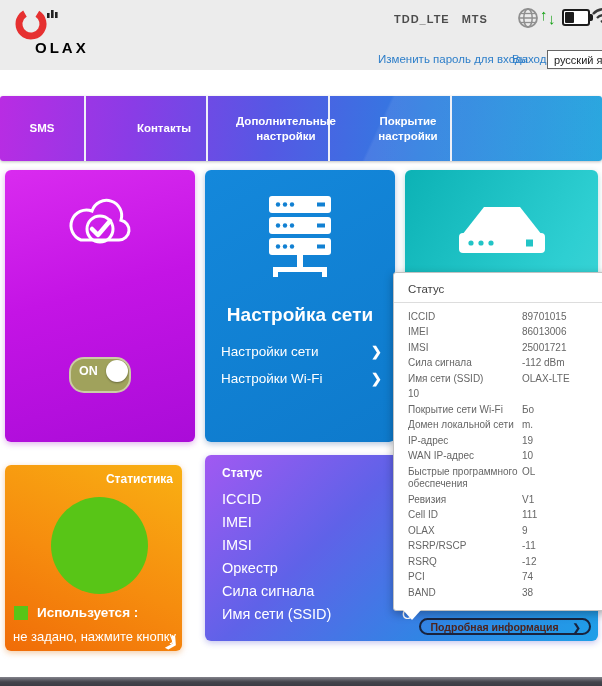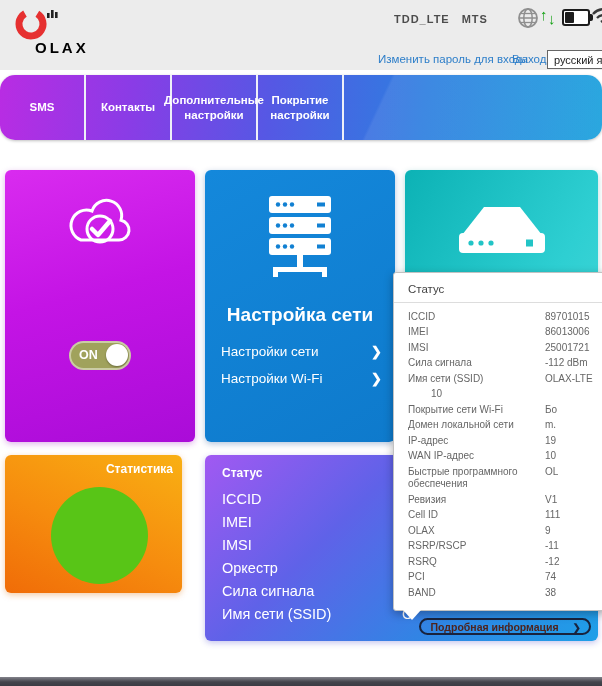--- a/index.html
+++ b/index.html
@@ -18,48 +18,48 @@
   .arrow-down{position:absolute;left:548px;top:10px;color:#17a317;font-size:15px;font-weight:bold;}
   .battery{position:absolute;left:562px;top:9px;width:24px;height:13px;border:2px solid #1c1c1c;border-radius:3px;background:#fff;}
   .battery-fill{position:absolute;left:1px;top:1px;bottom:1px;width:9px;background:#1c1c1c;border-radius:1px;}
   .battery-cap{position:absolute;right:-5px;top:3px;width:3px;height:7px;background:#1c1c1c;border-radius:0 2px 2px 0;}
   .wifi-svg{position:absolute;left:591px;top:5px;}
   .hlink{position:absolute;top:53px;font-size:11.5px;color:#2d7ec9;cursor:pointer;white-space:nowrap;}
   .link-pass{left:378px;}
   .link-out{left:512px;}
   .lang-select{position:absolute;left:547px;top:50px;width:88px;height:19px;font-size:11px;font-family:"Liberation Sans",sans-serif;border:1px solid #666;background:#fff;color:#222;padding:0 0 0 2px;}
   
-  .nav{position:absolute;left:0;top:75px;width:602px;height:65px;display:flex;border-radius:15px;
+  .nav{position:absolute;left:0;top:96px;width:602px;height:65px;display:flex;border-radius:3px;
     background:linear-gradient(115deg, rgba(255,255,255,0) 62%, rgba(255,255,255,.08) 62.5%),
                linear-gradient(97deg,#b92ce3 0%,#8a3ce6 22%,#5558e4 45%,#2e7ee0 70%,#18a0dc 100%);
-    box-shadow:0 1px 3px rgba(0,0,0,.25);}
+    box-shadow:0 1px 3px rgba(0,0,0,.25);gap:36px;}
   .tab{width:86px;flex:none;border-right:2px solid #eef0f8;display:flex;align-items:center;justify-content:center;
     text-align:center;color:#fff;font-size:11.5px;font-weight:bold;padding:0 7px;box-sizing:border-box;line-height:15px;cursor:pointer;}
   
   .card{position:absolute;border-radius:6px;}
   .card-conn{left:5px;top:170px;width:190px;height:272px;
     background:linear-gradient(165deg,#d92bef 0%,#c414e5 45%,#aa0cd8 100%);box-shadow:0 2px 6px rgba(150,0,190,.3);}
   .card-icon{position:absolute;left:50%;transform:translateX(-50%);}
   .conn-icon{top:26px;}
   .card-title{position:absolute;left:0;right:0;text-align:center;color:#fff;font-weight:bold;font-size:19px;}
   .conn-title{top:134px;}
-  .toggle{position:absolute;left:50%;transform:translateX(-50%);top:171px;width:62px;height:29px;border-radius:15px;
+  .toggle{position:absolute;left:50%;transform:translateX(-50%);top:187px;width:62px;height:36px;border-radius:15px;
     background:#a0a25c;border:2px solid rgba(255,255,255,.45);box-sizing:border-box;cursor:pointer;}
   .toggle-on{position:absolute;left:8px;top:5px;color:#fff;font-weight:bold;font-size:12.5px;}
   .toggle-knob{position:absolute;right:1px;top:1px;width:22px;height:22px;border-radius:50%;background:#fff;box-shadow:0 1px 2px rgba(0,0,0,.35);}
   .card-net{left:205px;top:170px;width:190px;height:272px;background:linear-gradient(150deg,#1488db 0%,#0e7acc 100%);box-shadow:0 2px 6px rgba(0,60,140,.3);}
   .net-icon{top:24px;}
   .net-title{top:134px;}
   .menu{position:absolute;left:16px;right:13px;top:173px;}
   .menu-item{position:relative;height:27px;color:#fff;font-size:13.5px;line-height:18px;cursor:pointer;}
   .menu-chev{position:absolute;right:0;top:0;font-size:13px;font-weight:bold;}
   .card-dev{left:405px;top:170px;width:193px;height:272px;background:linear-gradient(120deg,#0cb2b5 0%,#2ecfd2 60%,#4ad9da 100%);box-shadow:0 2px 6px rgba(0,140,140,.3);}
   .dev-icon{top:33px;}
   
-  .card-stats{left:5px;top:455px;width:177px;height:138px;overflow:hidden;
+  .card-stats{left:5px;top:465px;width:177px;height:186px;overflow:hidden;
     background:linear-gradient(205deg,#f9b013 0%,#f68c0e 55%,#f06c08 100%);box-shadow:0 2px 6px rgba(220,110,0,.35);}
   .stats-title{position:absolute;top:7px;right:9px;color:#fff;font-weight:bold;font-size:12px;}
   .pie{position:absolute;left:46px;top:32px;width:97px;height:97px;border-radius:50%;background:#58c517;}
   .legend{position:absolute;left:9px;top:140px;display:flex;align-items:center;color:#fff;font-size:13.5px;font-weight:bold;}
   .swatch{width:14px;height:14px;background:#58c517;margin-right:9px;flex:none;}
   .hint{position:absolute;left:8px;top:164px;color:#fff;font-size:13px;white-space:nowrap;}
   .hint-chev{position:absolute;right:3px;top:169px;color:#fff;font-size:14px;font-weight:bold;transform:rotate(28deg);}
   .card-status{left:205px;top:455px;width:393px;height:186px;
     background:linear-gradient(135deg,#a159f2 0%,#5f62e8 35%,#2f86e4 70%,#1f9fe8 100%);box-shadow:0 2px 6px rgba(60,60,200,.3);}
   .status-title{position:absolute;left:17px;top:11px;color:#fff;font-weight:bold;font-size:12px;}
@@ -69,21 +69,21 @@
   .details-btn{position:absolute;right:7px;bottom:6px;border:2px solid #19233d;border-radius:9px;
     padding:1px 8px 0 10px;font-size:10.5px;font-weight:bold;color:#4d241e;display:flex;align-items:center;cursor:pointer;}
   .btn-chev{color:#19233d;font-size:10px;margin-left:14px;font-weight:bold;}
   
   .popup{position:absolute;left:393px;top:272px;width:238px;background:#fff;border:1px solid #c2c2c2;border-radius:3px;
     box-shadow:0 3px 10px rgba(0,0,0,.3);z-index:30;}
   .popup-header{padding:10px 14px 7px;font-size:11.5px;color:#444;border-bottom:1px solid #ddd;}
   .popup-rows{padding:6px 14px 9px;}
   .p-row{display:flex;padding:1.5px 0;}
   .p-label{width:114px;flex:none;font-size:10px;color:#666;line-height:12.5px;}
-  .p-value{margin-left:23px;font-size:10px;color:#666;line-height:12.5px;white-space:nowrap;}
+  .p-value{margin-left:0;font-size:10px;color:#666;line-height:12.5px;white-space:nowrap;}
   .popup-tail{position:absolute;left:9px;bottom:-10px;width:0;height:0;
     border-left:9px solid transparent;border-right:9px solid transparent;border-top:10px solid #fff;}
   
   .bottom-bar{position:absolute;left:0;top:677px;width:602px;height:9px;z-index:40;
     background:linear-gradient(#83838b,#44444c 55%,#3c3c44);}
 </style>
 </head>
 <body>
 
 <div class="header">

